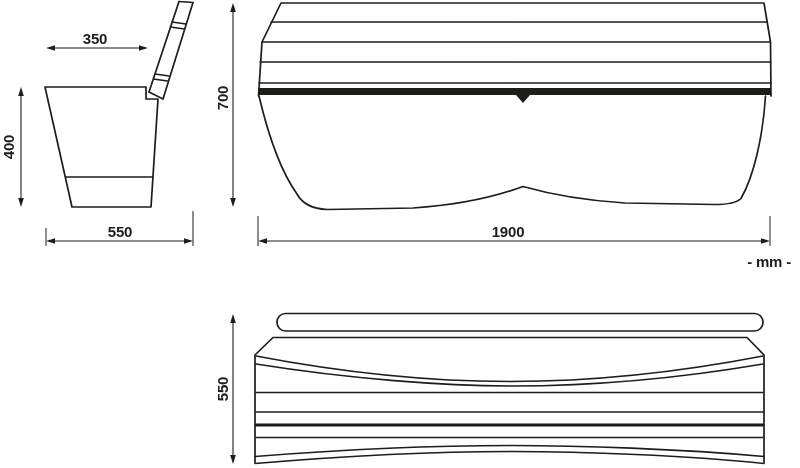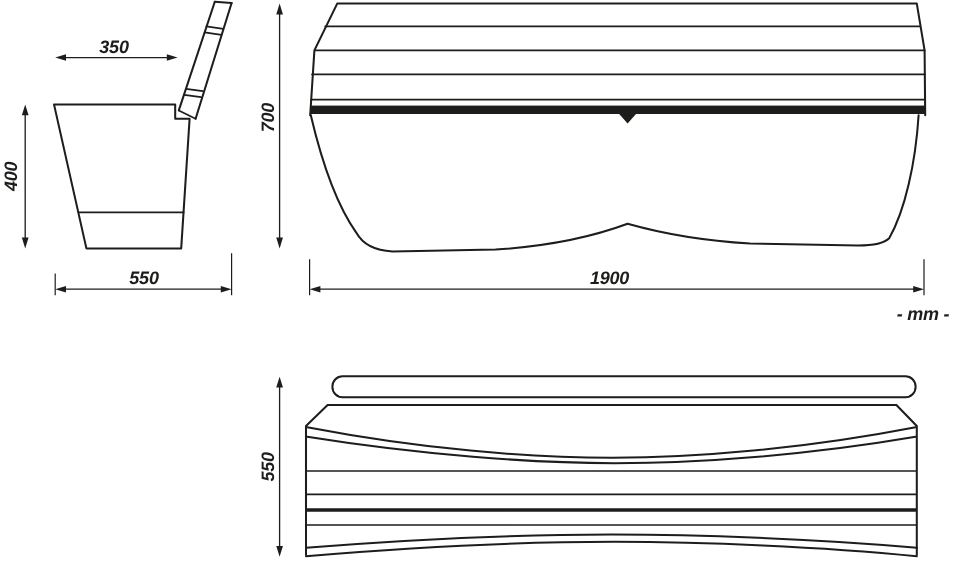--- a/index.html
+++ b/index.html
@@ -1,17 +1,17 @@
 <!DOCTYPE html>
 <html style="--line: #1d1d1b; --bg: #ffffff;"><head>
 <meta charset="utf-8">
 <style>
   html,body{margin:0;padding:0;background:#fff;}
   .stage{position:relative;width:800px;height:468px;background:var(--bg,#ffffff);overflow:hidden;
-         font-family:"Liberation Sans", sans-serif;font-style:italic;}
+         font-family:"Liberation Sans", sans-serif;}
   svg{display:block;}
   .ln{fill:none;stroke:var(--line,#1d1d1b);stroke-width:1.7;stroke-linejoin:round;stroke-linecap:round;}
   .ln-thin{fill:none;stroke:var(--line,#1d1d1b);stroke-width:1.4;stroke-linejoin:round;stroke-linecap:round;}
   .ln-thick{fill:none;stroke:var(--line,#1d1d1b);stroke-width:2.8;stroke-linecap:round;}
   .dim{fill:none;stroke:var(--line,#1d1d1b);stroke-width:1.1;}
   .ext{fill:none;stroke:var(--line,#1d1d1b);stroke-width:1;}
   .fillshape{fill:var(--line,#1d1d1b);stroke:none;}
   .dim-text{fill:var(--line,#1d1d1b);font-family:"Liberation Sans",sans-serif;
             font-size:15px;font-weight:bold;letter-spacing:-0.2px;}
 </style>

